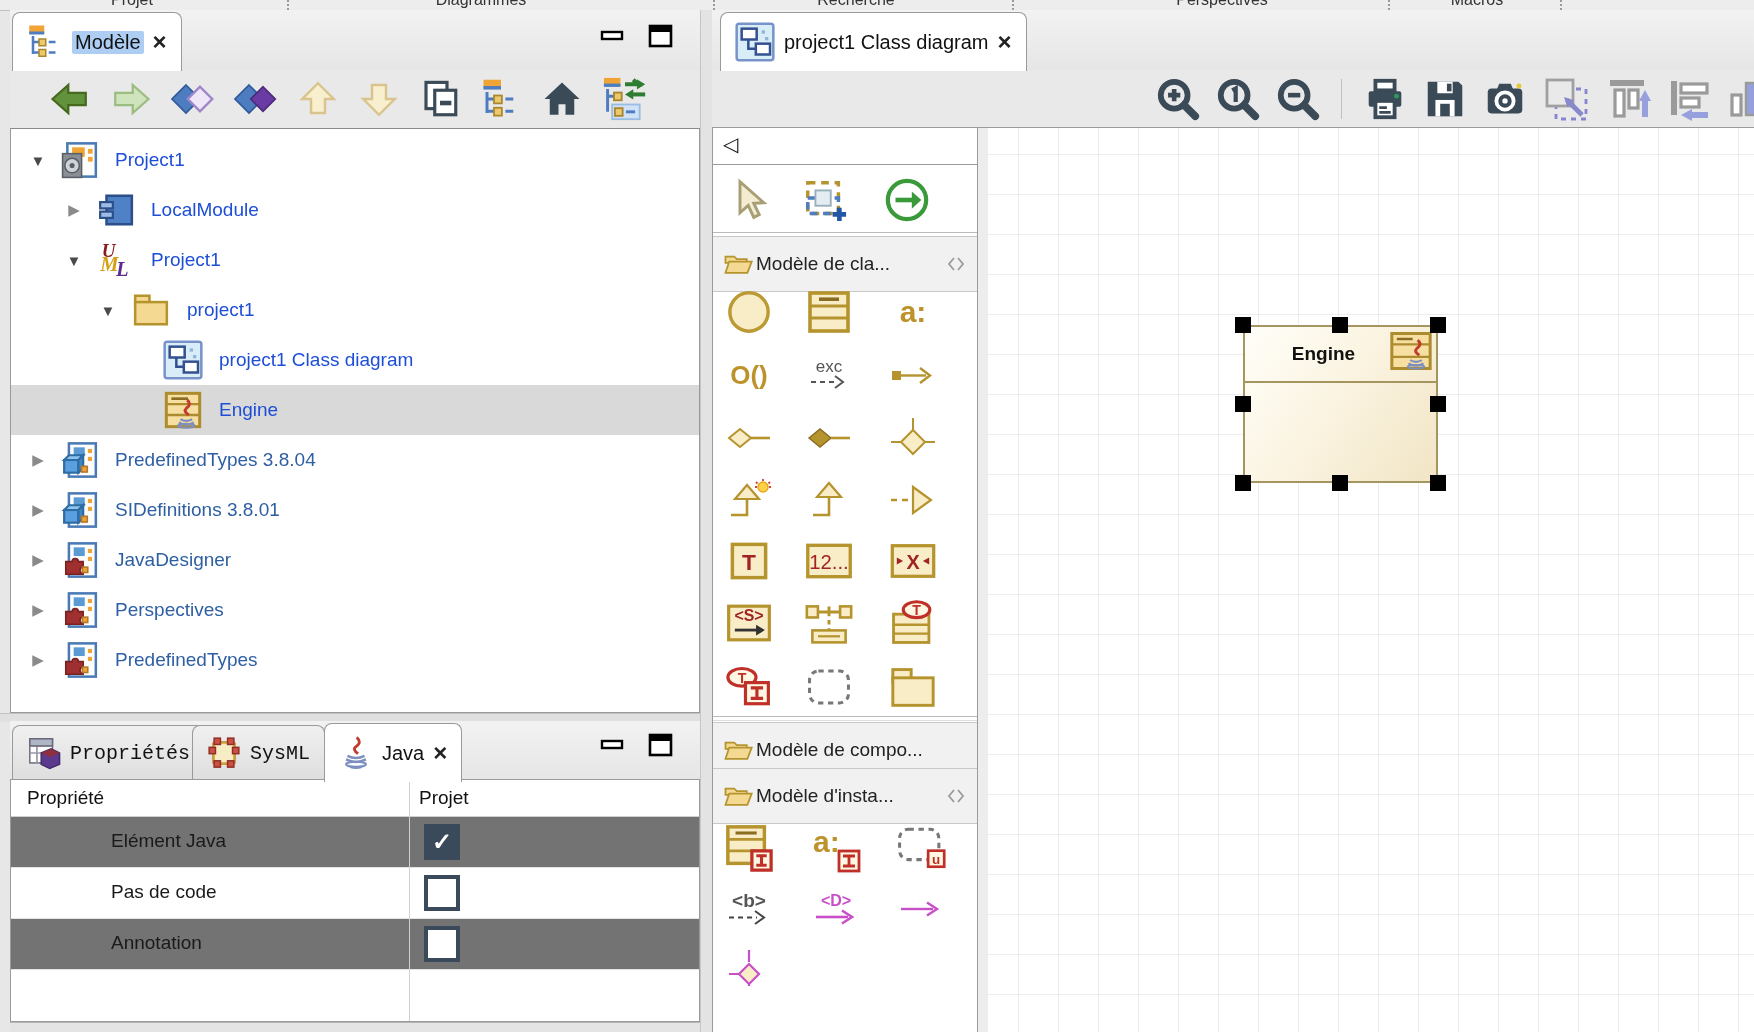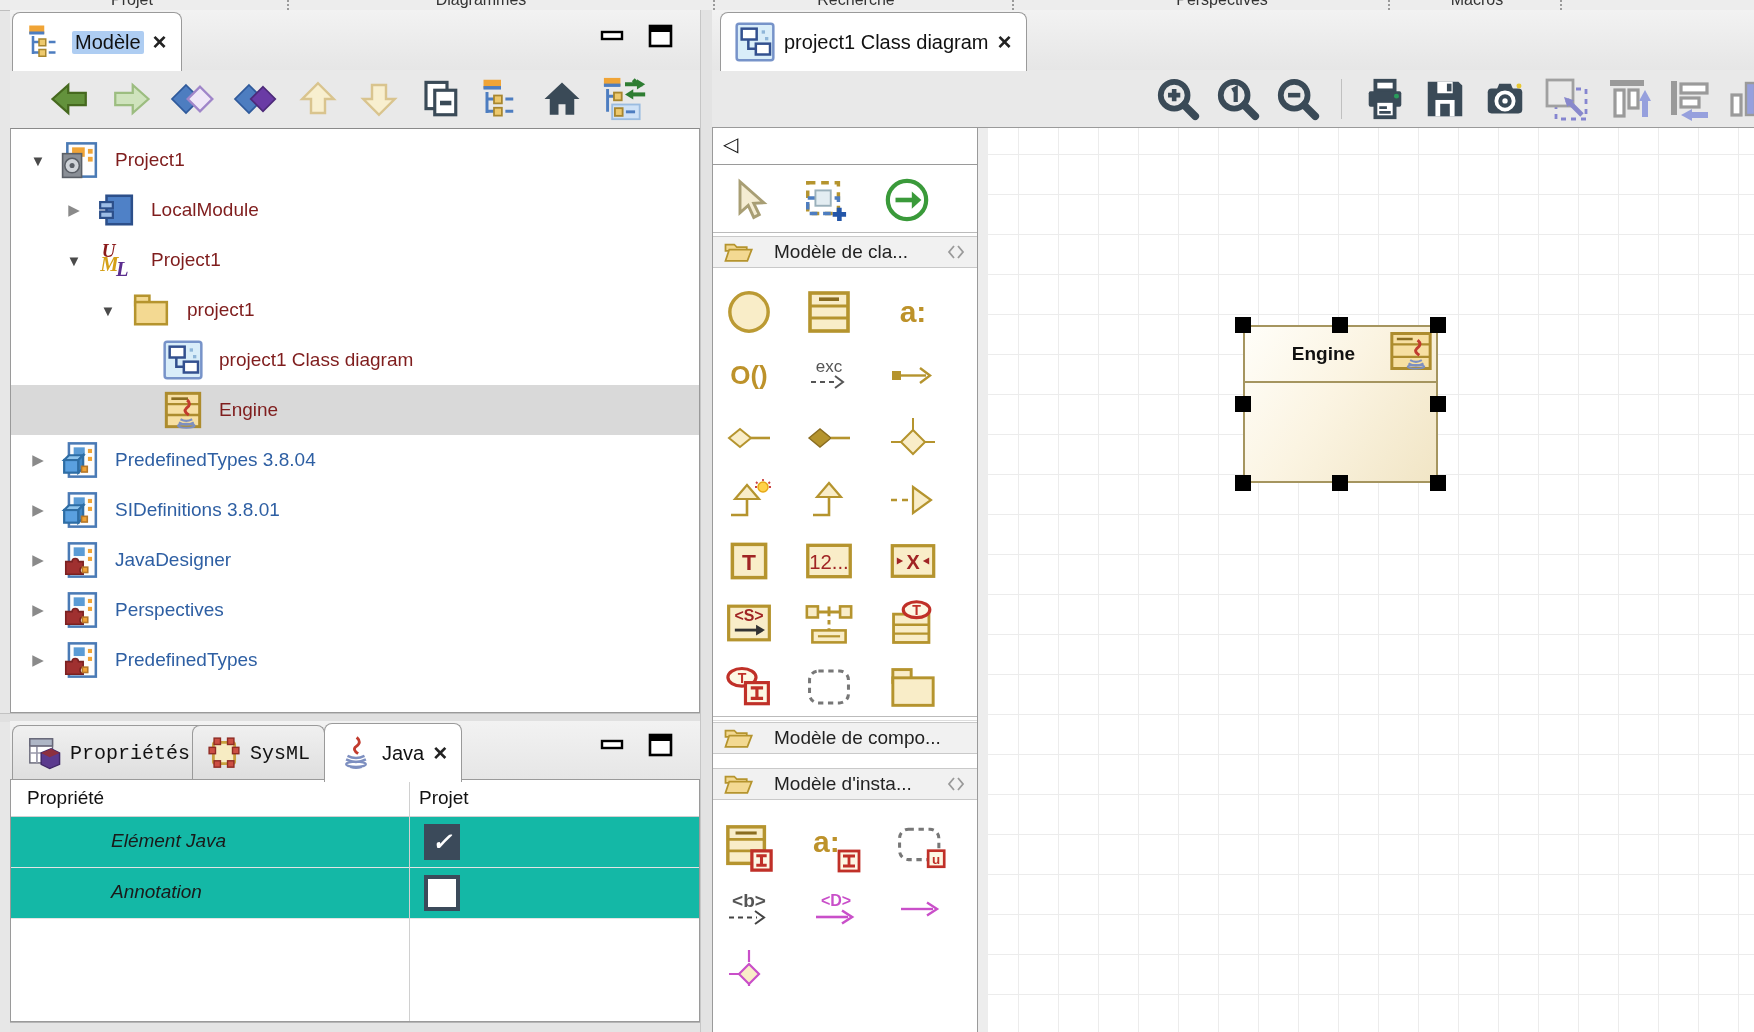--- a/index.html
+++ b/index.html
@@ -23,39 +23,39 @@
   .hl{background:#aecdf2;border-radius:2px;padding:0 3px;}
   .winbtns{position:absolute;display:flex;gap:22px;align-items:center;}
   
   #tree{position:absolute;background:#fff;border:1px solid #9a9a9a;border-top:1px solid #8a8a8a;
         padding-top:6px;box-sizing:border-box;}
   .trow{height:50px;display:flex;align-items:center;box-sizing:border-box;}
   .trow.selected{background:#d9d9d9;}
   .caret{width:22px;font-size:15px;margin-right:12px;text-align:center;flex:0 0 auto;}
   .caret.open{color:#4a4a4a;} .caret.closed{color:#8a8a8a;}
   .ticon{flex:0 0 auto;margin-right:16px;}
-  .tlabel{font-size:19px;color:#7f1d1d;white-space:nowrap;}
+  .tlabel{font-size:19px;color:#1d4ed8;white-space:nowrap;}
   .tlabel.mod{color:#2e5fa3;}
   
   #proptable{position:absolute;background:#fff;border:1px solid #9a9a9a;box-sizing:border-box;}
   .phead{position:relative;height:36px;border-bottom:1px solid #d0d0d0;}
   .phead span{position:absolute;top:7px;font-size:19px;color:#111;}
   .prow{position:relative;height:50px;border-bottom:1px solid #e4e4e4;}
-  .prow.alt{background:#14b8a6;font-style:italic;}
+  .prow.alt{background:#737373;}
   .pname{position:absolute;left:100px;top:13px;font-size:19px;}
   .pcheck{position:absolute;left:413px;top:7px;width:28px;height:28px;background:#fff;
           border:4px solid #3b4a5a;display:flex;align-items:center;justify-content:center;}
   .pcheck .mark{display:none;color:#fff;font-size:24px;font-weight:bold;line-height:24px;}
   .pcheck.checked{background:#3b4a5a;} .pcheck.checked .mark{display:block;}
   .coldiv{position:absolute;width:1px;background:#d0d0d0;}
   
   #palette{position:absolute;background:#fff;border-left:1px solid #9a9a9a;border-right:1px solid #9a9a9a;box-sizing:border-box;}
-  .psection{position:absolute;left:0;width:100%;height:32px;background:#f1f1f1;
+  .psection{position:absolute;left:0;width:100%;height:56px;background:#f1f1f1;
             border-top:1px solid #c9c9c9;border-bottom:1px solid #c9c9c9;
-            display:flex;align-items:center;gap:21px;padding:0 10px;box-sizing:border-box;}
+            display:flex;align-items:center;gap:3px;padding:0 10px;box-sizing:border-box;}
   .psection .ptext{font-size:19px;color:#222;flex:1;white-space:nowrap;overflow:hidden;}
   .pcell{position:absolute;width:56px;height:56px;display:flex;align-items:center;
          justify-content:center;flex-direction:column;}
   .gold-glyph{color:#bd922a;font-weight:bold;}
   .mag-glyph{color:#c94fc9;font-weight:bold;}
   .gray-glyph{color:#555;}
   .psep{position:absolute;left:0;width:100%;height:3px;border-top:1px solid #bbb;border-bottom:1px solid #ddd;}
   
   #canvas{position:absolute;background:#fff;
     background-image:linear-gradient(to right,#ececec 1px,transparent 1px),
@@ -345,20 +345,24 @@
     <div class="phead">
       <span style="left:16px">Propriété</span>
       <span style="left:408px">Projet</span>
     </div>
     <div class="prow alt">
       <span class="pname">Elément Java</span>
       <span class="pcheck checked">
           <span class="mark">✓</span>
         </span>
     </div>
+    <div class="prow">
+      <span class="pname">Pas de code</span>
+      <span class="pcheck"></span>
+    </div>
     <div class="prow alt">
       <span class="pname">Annotation</span>
       <span class="pcheck"></span>
     </div>
     <div class="coldiv" style="left:398px;top:0;height:241px;"></div>
   </div>
   <div class="abs" style="left:0;top:301px;width:690px;height:10px;background:#e4e4e4;border-top:1px solid #b5b5b5;"></div>
 </div>
 
 <div class="abs" style="left:700px;top:10px;width:12px;height:1022px;background:#e3e3e3;border-left:1px solid #c6c6c6;border-right:1px solid #c6c6c6;"></div>

